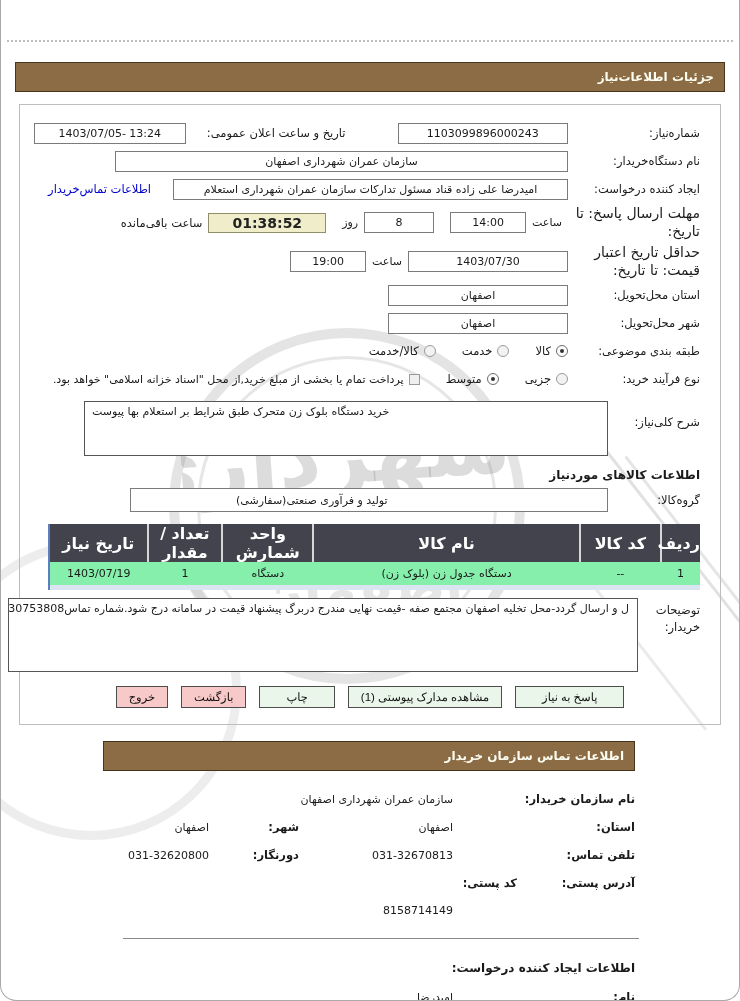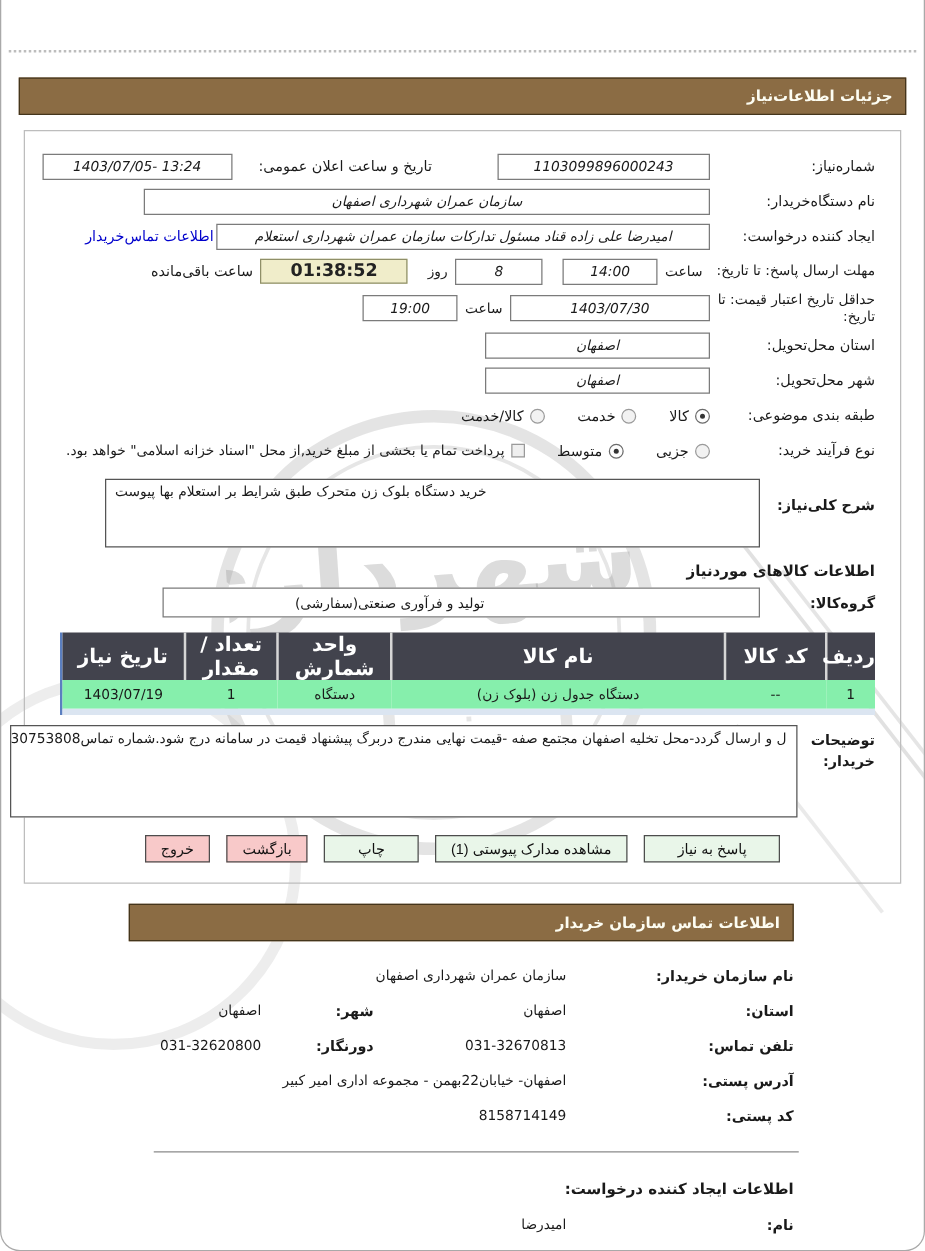--- a/index.html
+++ b/index.html
@@ -49,51 +49,51 @@
   }
   .bar-main { margin: 20px 14px 0 14px; }
 
   
   .panel {
     margin: 12px 18px 0 18px; border: 1px solid #bdbdbd;
     padding: 12px 6px 12px 6px; background: transparent;
   }
   .frow { display: flex; align-items: center; margin: 4px 14px 4px 8px; min-height: 24px; }
   .flabel { width: 132px; flex: 0 0 132px; line-height: 1.25; }
-  .flabel-sm { font-size: 11px; }
+  .flabel-sm { font-size: 14px; }
   .box {
     background: #fff; border: 1px solid #7b7b7b; height: 21px;
     line-height: 19px; text-align: center; overflow: hidden; white-space: nowrap;
-    padding: 0 4px; font-size: 11px; font-style: italic;
+    padding: 0 4px; font-size: 11px;
   }
   .ltr { direction: ltr; unicode-bidi: embed; }
   .w180 { width: 180px; } .w160 { width: 160px; } .w455 { width: 453px; }
   .w395 { width: 395px; } .w75 { width: 76px; } .w70 { width: 70px; }
   .inline-lbl { margin: 0 6px; font-size: 11px; }
-  .link { color: #0000cc; font-size: 11.5px; margin-right: 2px; cursor: pointer; white-space: nowrap; }
+  .link { color: #0000cc; font-size: 11.5px; margin-right: 22px; cursor: pointer; white-space: nowrap; }
   .countdown {
     background: #f0edca; border: 1px solid #8f8f68; color: #222;
     font-weight: bold; font-size: 14px; padding: 1px 23px; margin-right: 10px;
     direction: ltr; unicode-bidi: embed;
   }
   .remaining { margin-right: 6px; white-space: nowrap; }
 
   
   .opt { display: inline-flex; align-items: center; margin-left: 26px; white-space: nowrap; }
   .radio { width: 12px; height: 12px; border-radius: 50%; border: 1px solid #9a9a9a;
     background: #f2f2f2; margin-left: 5px; position: relative; flex: 0 0 12px; }
   .radio.sel { background: #fdfdfd; border-color: #6b6b6b; }
   .radio.sel::after { content: ""; position: absolute; left: 3px; top: 3px;
     width: 4px; height: 4px; border-radius: 50%; background: #333; }
   .checkbox { width: 11px; height: 11px; border: 1px solid #9a9a9a; background: #efefef;
     margin-left: 5px; flex: 0 0 11px; }
 
   
   .bigrow { display: flex; margin: 10px 14px 6px 8px; }
-  .biglabel { width: 92px; flex: 0 0 92px; font-weight: bold; text-align: right; padding-top: 14px; }
+  .biglabel { width: 92px; flex: 0 0 92px; font-weight: normal; text-align: right; padding-top: 14px; }
   .biglabel2 { padding-top: 4px; font-size: 11.5px; line-height: 1.5; }
   .bigbox {
     background: #fff; border: 1px solid #555; flex: 0 0 auto;
     font-size: 11px; padding: 3px 8px; overflow: hidden;
   }
   .desc-box { width: 524px; height: 55px; text-align: left; padding-left: 7px; white-space: nowrap; }
   .group-box { width: 478px; height: 24px; line-height: 18px; text-align: left; padding-left: 105px; white-space: nowrap; border-color: #7b7b7b; }
   .notes-box { width: 630px; height: 74px; text-align: right; white-space: nowrap; }
   .goods-heading { font-weight: bold; font-size: 12px; text-align: right; margin: 12px 14px 6px 0; }
 
@@ -297,21 +297,20 @@
     <div class="val">اصفهان</div>
     <div class="lbl">شهر:</div>
     <div class="val2">اصفهان</div>
 
     <div class="lbl">تلفن تماس:</div>
     <div class="val ltr" style="text-align:right;">031-32670813</div>
     <div class="lbl">دورنگار:</div>
     <div class="val2 ltr" style="text-align:right;">031-32620800</div>
 
     <div class="lbl">آدرس پستی:</div>
-    <div class="val span3">اصفهان- خیابان22بهمن - مجموعه اداری امیر کبیر</div>
 
     <div class="lbl">کد پستی:</div>
     <div class="val span3 ">8158714149</div>
   </div>
 
   <div class="sec-divider"></div>
 
   <div class="sub-heading">اطلاعات ایجاد کننده درخواست:</div>
 
   <div class="info-grid">

